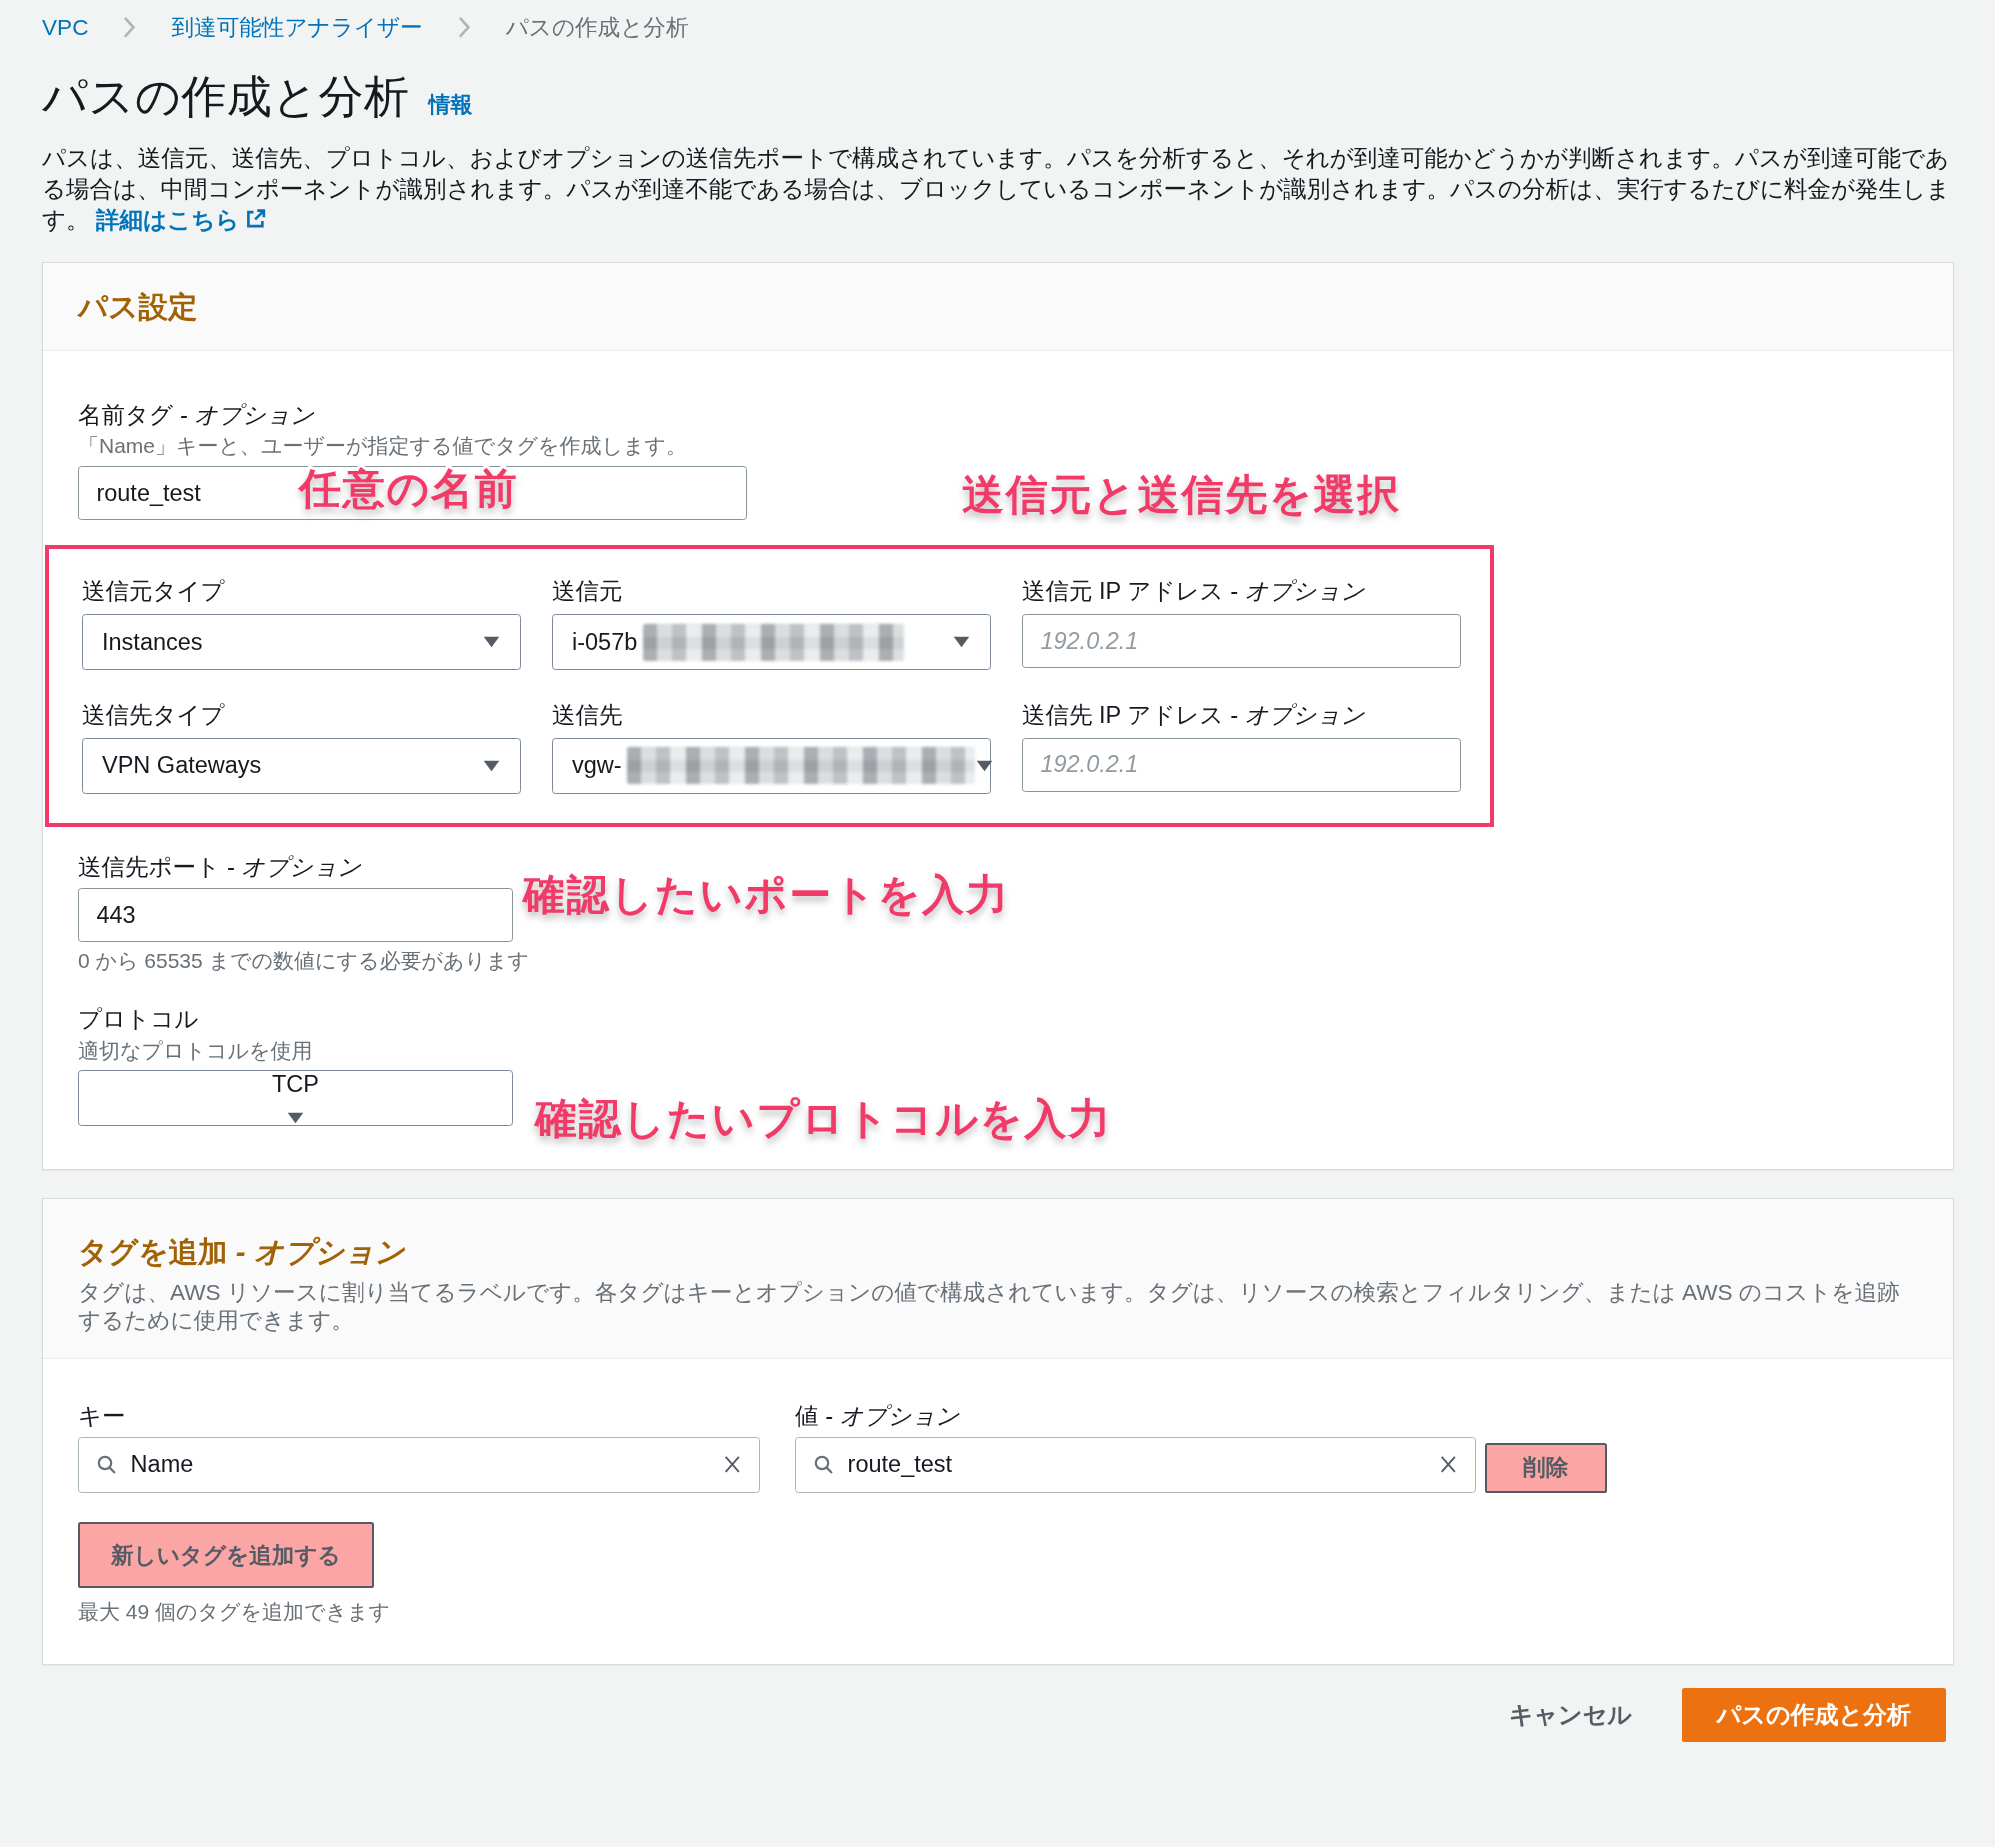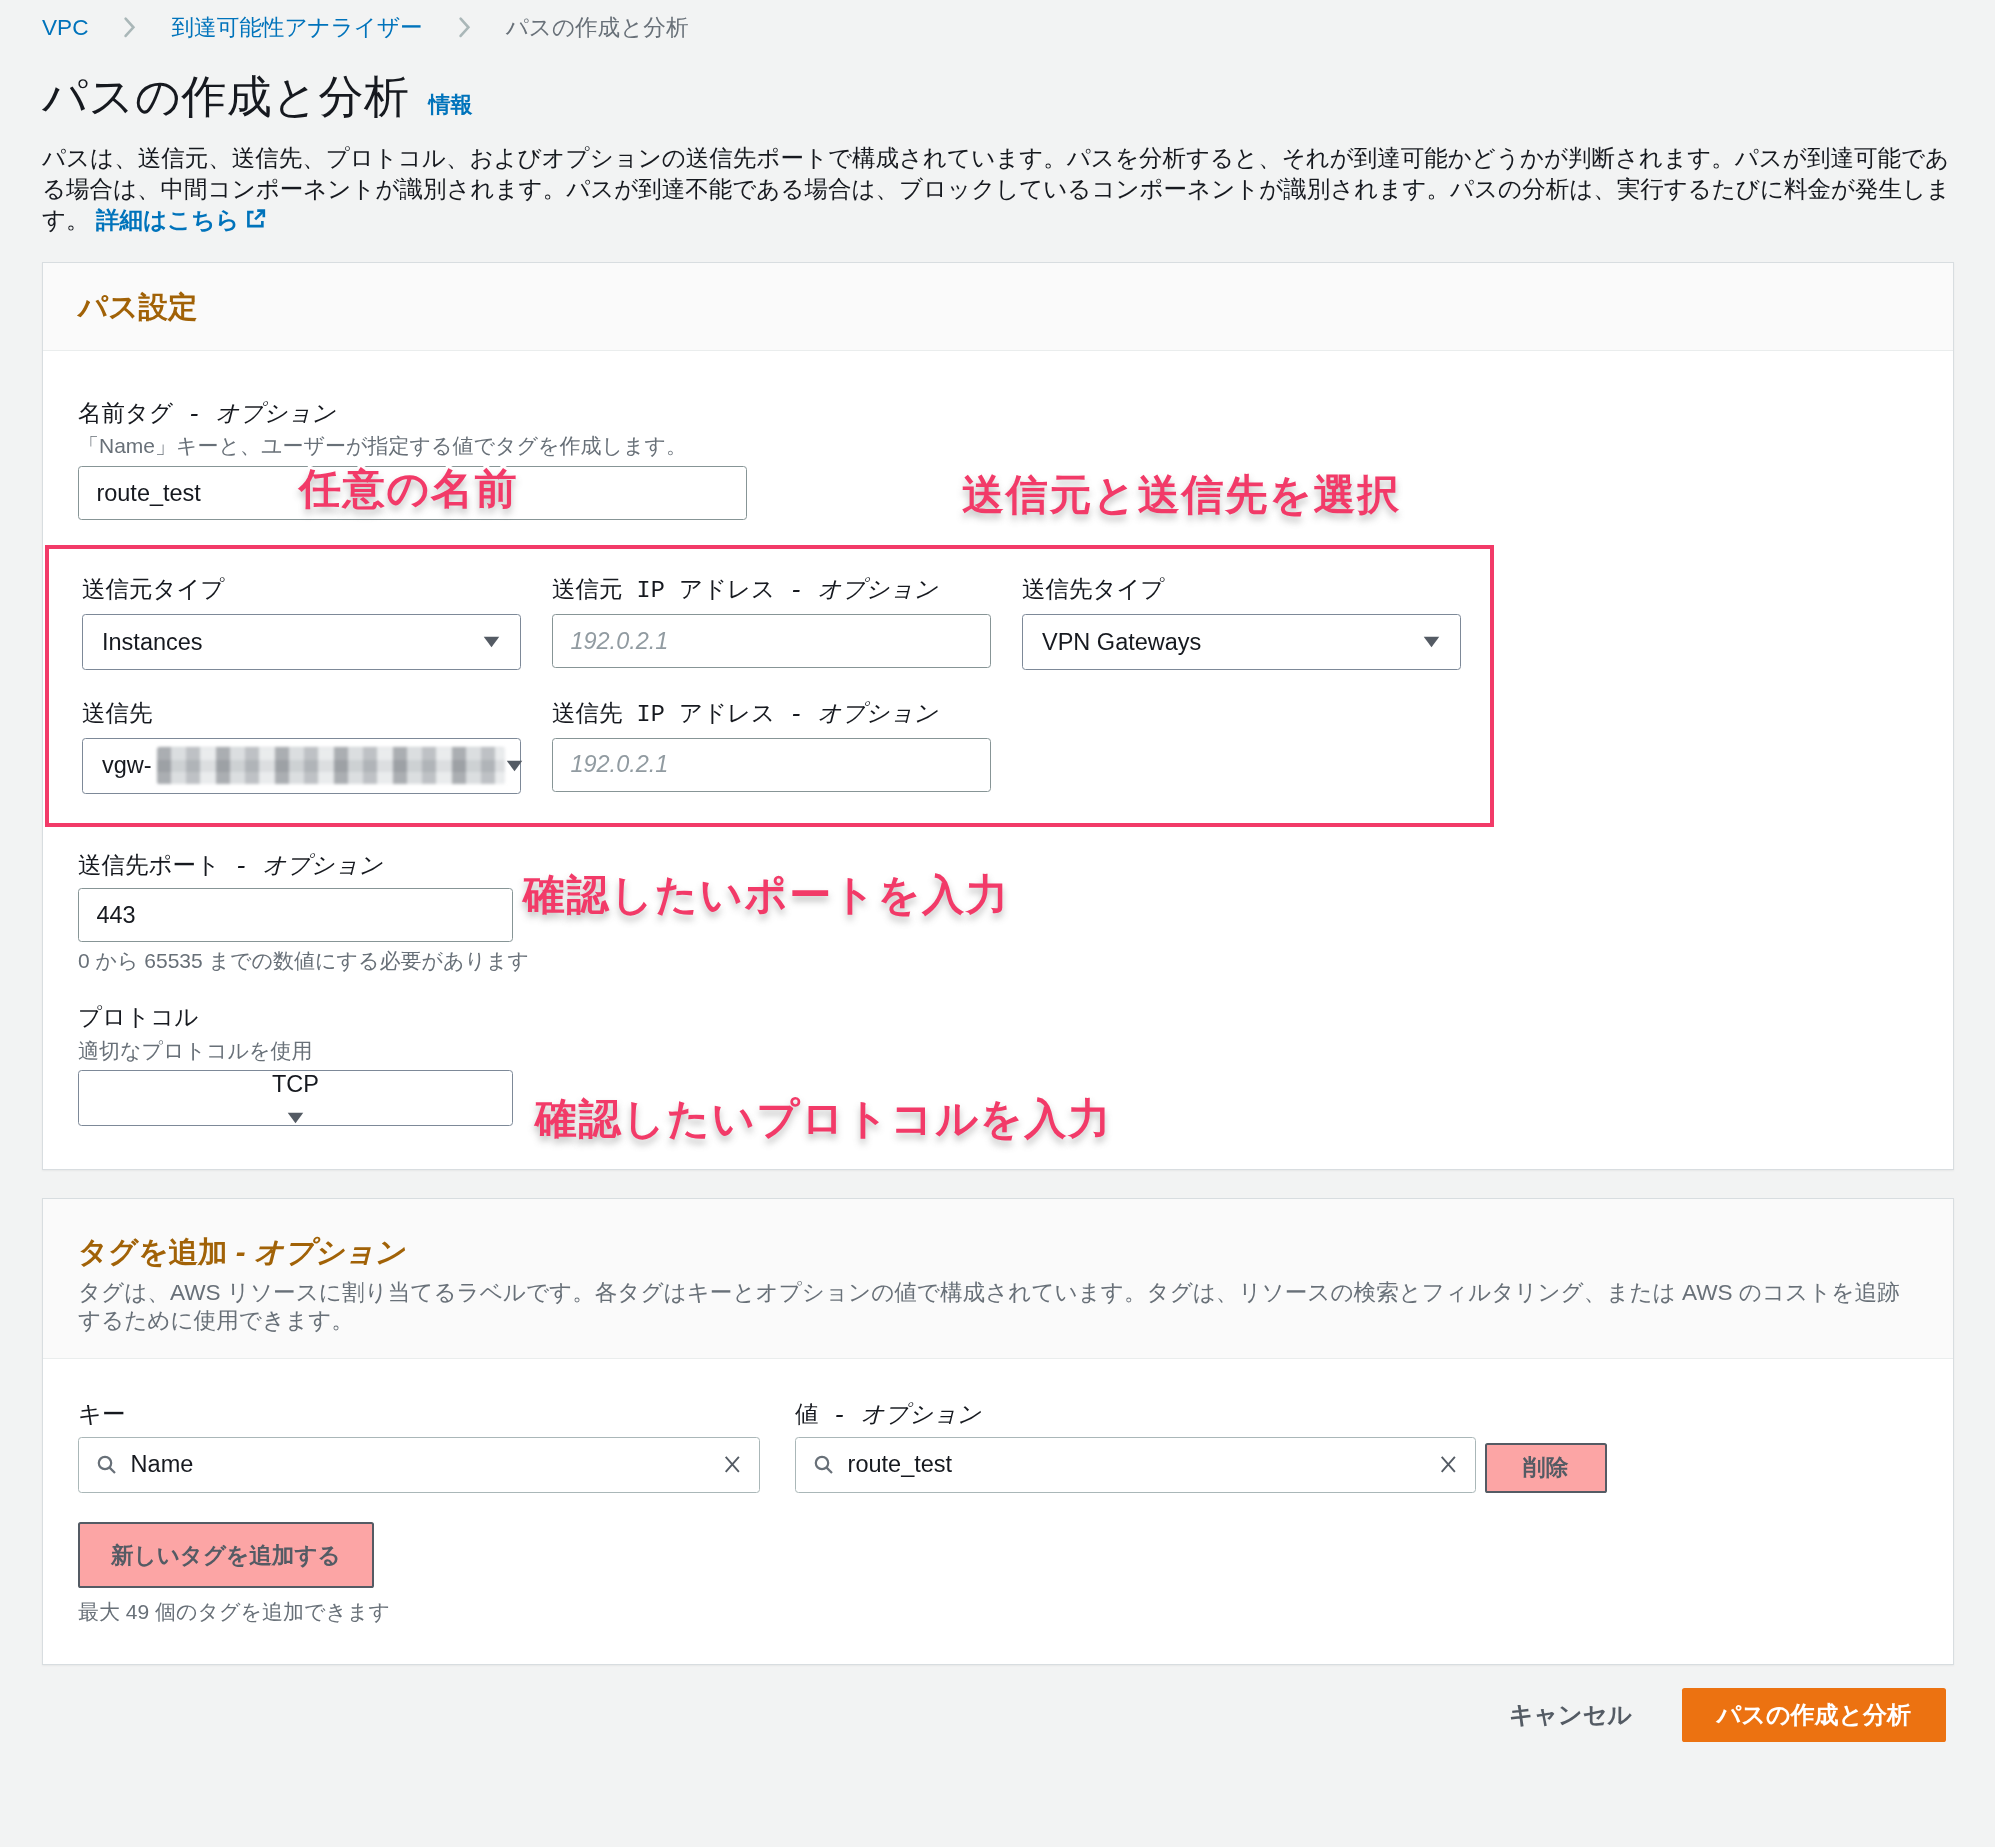--- a/index.html
+++ b/index.html
@@ -23,21 +23,21 @@
   .learn-more{color:#0073bb;font-weight:700;text-decoration:none;cursor:pointer;white-space:nowrap;}
   .ext-icon{display:inline-block;vertical-align:-2.6px;margin-left:5.2px;}
   
   .card{margin:26px 42px 0 42px;width:1912px;background:#ffffff;border:0.9px solid #d8dde0;box-shadow:0 0.9px 1.7px rgba(0,0,0,0.05);}
   .card-header{background:#fafafa;border-bottom:1.7px solid #eaeded;padding:26px 35px;}
   .card-header h2{margin:0;font-size:29.5px;line-height:35px;font-weight:700;color:#a16207;}
   .card-desc{margin:10.4px 0 0 0;font-size:22.6px;line-height:28px;color:#687078;max-width:1842px;}
   .card-body{position:relative;background:#ffffff;padding:50px 35px 43px 35px;}
   .opt{font-style:italic;}
   
-  .field-label{font-size:23.5px;line-height:28px;color:#16191f;font-family:Liberation Mono, monospace;}
+  .field-label{font-size:23.5px;line-height:28px;color:#16191f;}
   .help{margin-top:5.2px;font-size:21px;line-height:24px;color:#687078;}
   .text-input{
     display:block;height:54px;border:1.7px solid #879596;border-radius:3.5px;background:#fff;
     font-family:inherit;font-size:23.5px;color:#16191f;padding:0 17.4px;outline:none;
   }
   .text-input::placeholder{color:#919ba1;font-style:italic;}
   .w770{width:669px;margin-top:8.7px;}
   .w500{width:435px;margin-top:7px;}
   .select{
     display:flex;align-items:center;justify-content:space-between;
@@ -155,20 +155,34 @@
             <div class="select">
               <span class="select-value">Instances</span>
               <span class="icon">
                   <svg width="19" height="14" viewBox="0 0 22 16">
                     <path d="M2 2 L11 14 L20 2 Z" fill="#545b64"></path>
                   </svg>
                 </span>
             </div>
           </div>
           <div class="fcol">
+            <div class="field-label">送信元</div>
+            <div class="select">
+              <span class="select-value">
+                  <span>i-057b</span>
+                  <span class="redacted redact-src"></span>
+                </span>
+              <span class="icon">
+                  <svg width="19" height="14" viewBox="0 0 22 16">
+                    <path d="M2 2 L11 14 L20 2 Z" fill="#545b64"></path>
+                  </svg>
+                </span>
+            </div>
+          </div>
+          <div class="fcol">
             <div class="field-label"><span>送信元 IP アドレス</span><span class="opt"> - オプション</span></div>
             <input class="text-input" type="text" placeholder="192.0.2.1" style="">
           </div>
 
           <div class="fcol">
             <div class="field-label">送信先タイプ</div>
             <div class="select">
               <span class="select-value">VPN Gateways</span>
               <span class="icon">
                   <svg width="19" height="14" viewBox="0 0 22 16">

